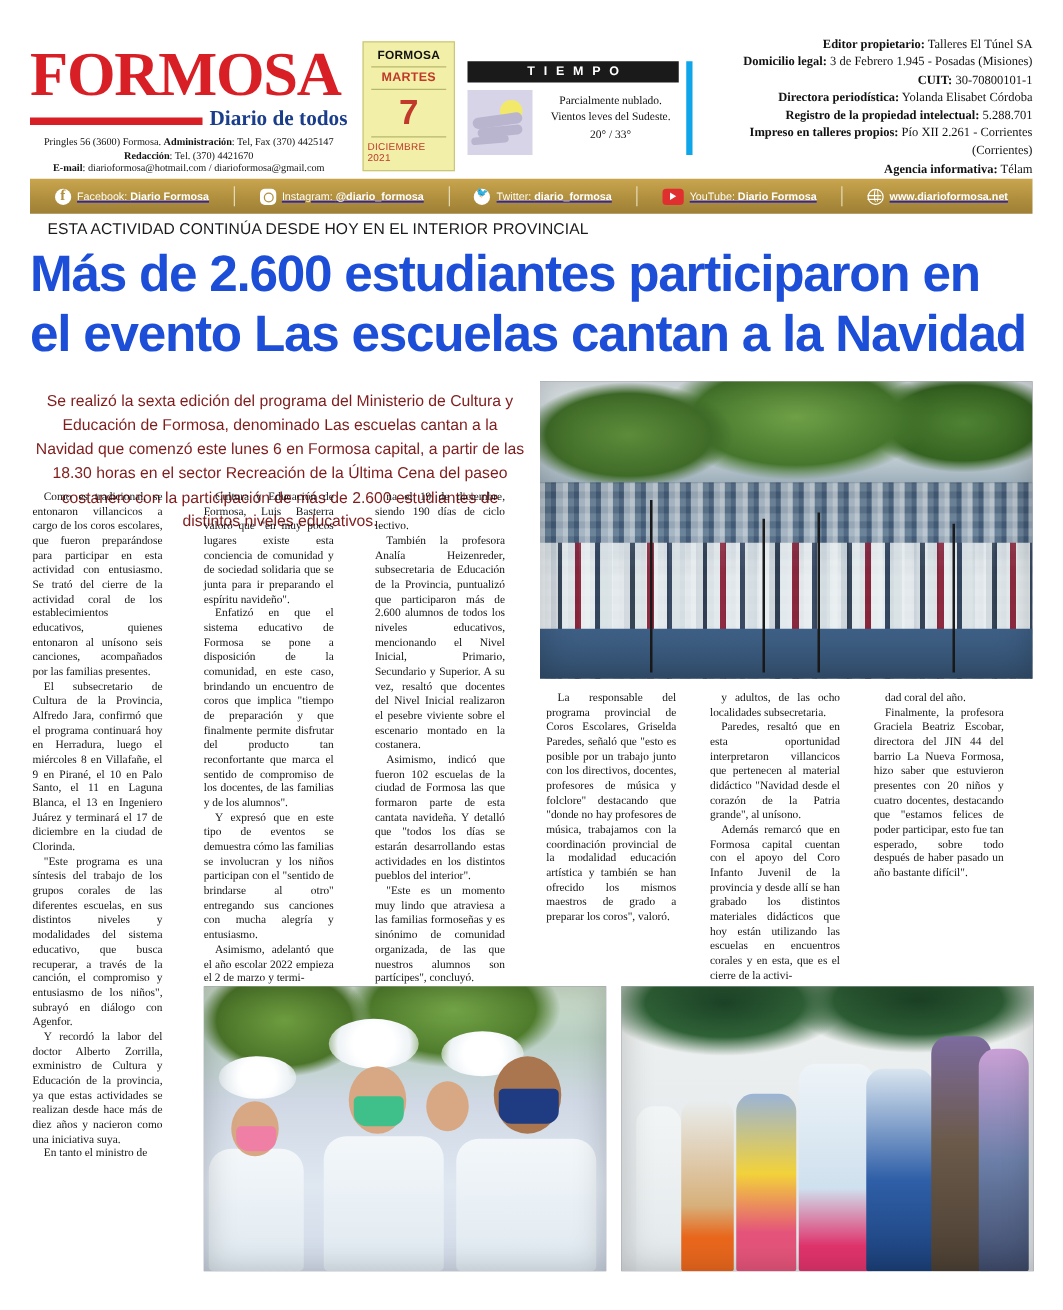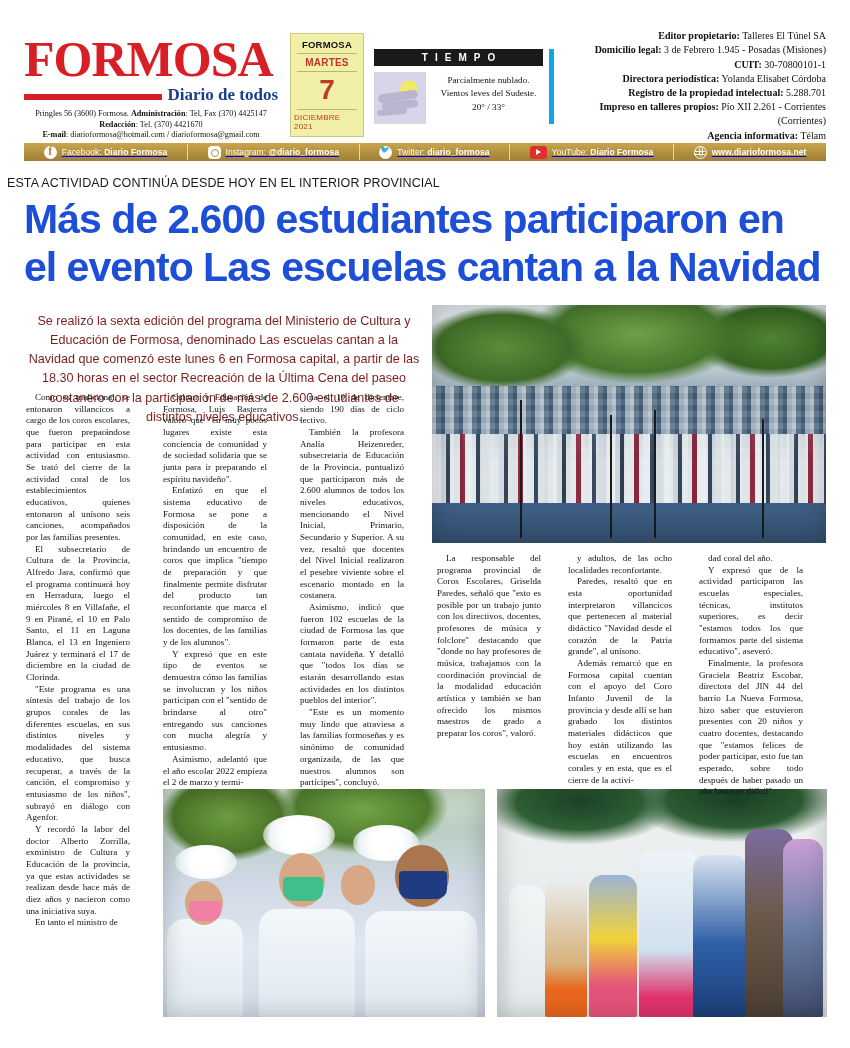--- a/index.html
+++ b/index.html
@@ -64,21 +64,21 @@
   .w-c2 { left: 8px; top: 29px; width: 36px; height: 8px; transform: rotate(-6deg); }
   .w-c3 { left: 3px; top: 37px; width: 30px; height: 6px; transform: rotate(-5deg); }
   .w-text { font-size: 9.2px; line-height: 1.5; color: #111; text-align: center; padding-top: 2px; }
 
   
   .mh-imprint { flex: 1 1 auto; padding-left: 8px; text-align: right; font-size: 10px; line-height: 1.42; color: #111; }
   .mh-imprint .b { font-weight: bold; }
 
   
   .social {
-    position: absolute; left: 24px; top: 143px; width: 802px; height: 18px;
+    position: absolute; left: 24px; top: 143px; width: 802px; height: 28px;
     background: linear-gradient(180deg,#c9a54e 0%, #b08f3e 55%, #9e7f36 100%);
     display: flex; align-items: center;
   }
   .soc-item { flex: 1 1 auto; display:flex; align-items:center; justify-content:center; gap:5px;
               border-right: 1px solid #e4d9b5; height: 16px; }
   .soc-item:last-child { border-right: none; }
   .soc-ic { width: 13px; height: 13px; flex: 0 0 13px; display:inline-block; position:relative; }
   .soc-txt { font-family:"Liberation Sans", sans-serif; font-size: 8.6px; color:#fffdf4; white-space: nowrap; }
   .soc-txt b { color:#fff; }
   .ic-fb { background:#fff; border-radius:50%; }
@@ -93,21 +93,21 @@
   .ic-yt::after { content:""; position:absolute; left:6px; top:3.5px; border-left:5px solid #fff;
                   border-top:3px solid transparent; border-bottom:3px solid transparent; }
   .ic-web { border:1.3px solid #fff; border-radius:50%; }
   .ic-web::after { content:""; position:absolute; left:4.5px; top:-0.5px; width:2px; height:11px;
                    border-left:1.2px solid #fff; border-right:1.2px solid #fff; border-radius:50%; }
   .ic-web::before { content:""; position:absolute; left:-0.5px; top:4.5px; width:11px; height:2px;
                     border-top:1.2px solid #fff; border-bottom:1.2px solid #fff; }
 
   
   .kicker {
-    position: absolute; left: 7px; top: 176px; width: 802px;
+    position: absolute; left: 38px; top: 176px; width: 802px;
     font-family: "Liberation Sans", sans-serif; font-size: 12.5px; letter-spacing: .1px;
     color: #1a1a1a;
   }
   .headline {
     position: absolute; left: 24px; top: 196px; width: 802px;
     font-family: "Liberation Sans", sans-serif; font-weight: bold;
     font-size: 41px; line-height: 1.16; letter-spacing: -1px; color: #1d4ed8;
   }
 
   
@@ -344,23 +344,22 @@
   <div class="col c3">
       <p>na el 19 de diciembre, siendo 190 días de ciclo lectivo.</p>
       <p>También la profesora Analía Heizenreder, subsecretaria de Educación de la Provincia, puntualizó que participaron más de 2.600 alumnos de todos los niveles educativos, mencionando el Nivel Inicial, Primario, Secundario y Superior. A su vez, resaltó que docentes del Nivel Inicial realizaron el pesebre viviente sobre el escenario montado en la costanera.</p>
       <p>Asimismo, indicó que fueron 102 escuelas de la ciudad de Formosa las que formaron parte de esta cantata navideña. Y detalló que "todos los días se estarán desarrollando estas actividades en los distintos pueblos del interior".</p>
       <p>"Este es un momento muy lindo que atraviesa a las familias formoseñas y es sinónimo de comunidad organizada, de las que nuestros alumnos son partícipes", concluyó.</p>
     </div>
   <div class="col c4">
       <p>La responsable del programa provincial de Coros Escolares, Griselda Paredes, señaló que "esto es posible por un trabajo junto con los directivos, docentes, profesores de música y folclore" destacando que "donde no hay profesores de música, trabajamos con la coordinación provincial de la modalidad educación artística y también se han ofrecido los mismos maestros de grado a preparar los coros", valoró.</p>
     </div>
   <div class="col c5">
-      <p>y adultos, de las ocho localidades reconfortante.</p>
+      <p>y adultos, de las ocho localidades subsecretaria.</p>
       <p>Paredes, resaltó que en esta oportunidad interpretaron villancicos que pertenecen al material didáctico "Navidad desde el corazón de la Patria grande", al unísono.</p>
       <p>Además remarcó que en Formosa capital cuentan con el apoyo del Coro Infanto Juvenil de la provincia y desde allí se han grabado los distintos materiales didácticos que hoy están utilizando las escuelas en encuentros corales y en esta, que es el cierre de la activi-</p>
     </div>
   <div class="col c6">
       <p>dad coral del año.</p>
-      <p>Y expresó que de la actividad participaron las escuelas especiales, técnicas, institutos superiores, es decir "estamos todos los que formamos parte del sistema educativo", aseveró.</p>
       <p>Finalmente, la profesora Graciela Beatriz Escobar, directora del JIN 44 del barrio La Nueva Formosa, hizo saber que estuvieron presentes con 20 niños y cuatro docentes, destacando que "estamos felices de poder participar, esto fue tan esperado, sobre todo después de haber pasado un año bastante difícil".</p>
     </div>
 
 </div>
 
 </body></html>

